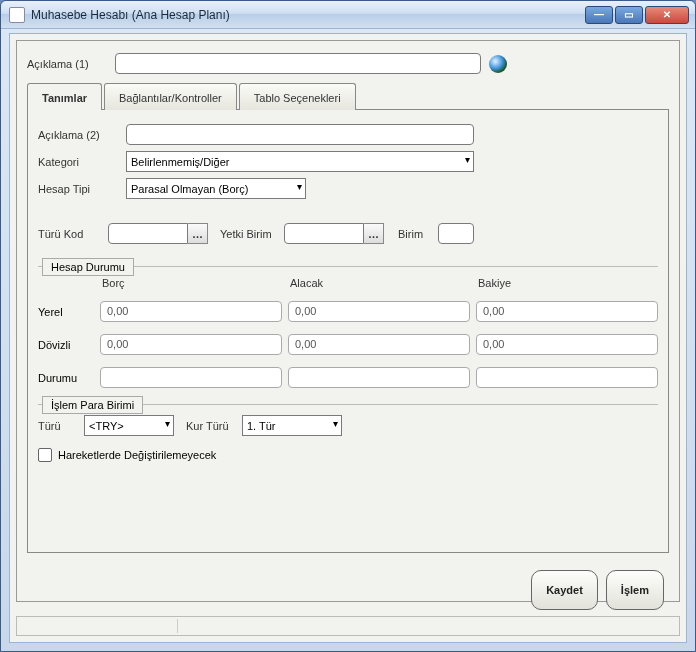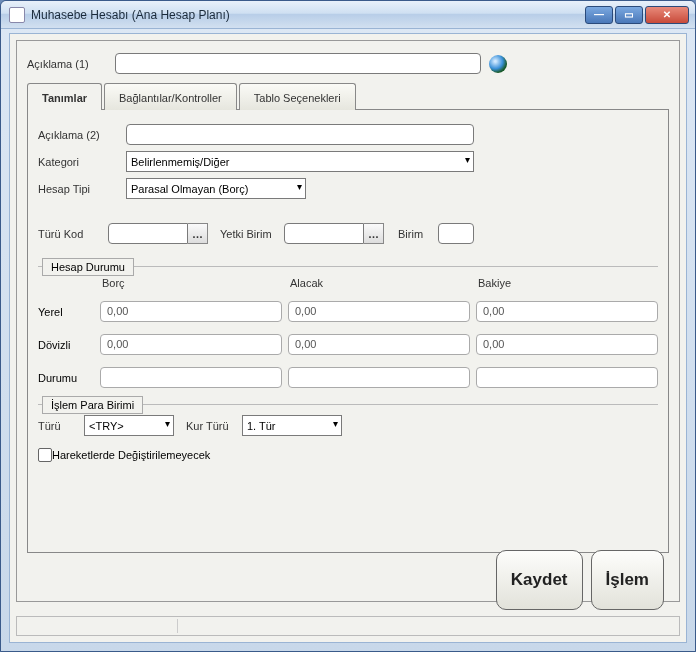--- a/index.html
+++ b/index.html
@@ -126,32 +126,32 @@
     font-size:11px;
   }
   .group-sep { border:none; border-top:1px solid #bbb; margin:-2px 0 10px; }
   .grid { display:grid; grid-template-columns: 56px 1fr 1fr 1fr; gap:12px 6px; align-items:center; }
   .grid .hdr { color:#333; font-weight:normal; padding-left:2px; }
   .numcell {
     height:21px; border:1px solid #aaa; border-radius:4px;
     background:#fff; text-align:left; padding:3px 6px; color:#555;
   }
   .plain { height:21px; border:1px solid #aaa; border-radius:4px; background:#fff; }
-  .checkbox-row { display:flex; align-items:center; margin-top:12px; }
+  .checkbox-row { display:flex; align-items:center; gap:6px; margin-top:12px; }
   .checkbox-box { width:14px; height:14px; border:1px solid #666; background:#fff; border-radius:2px; }
   .footer-btns {
     position:absolute; right:22px; bottom:32px;
     display:flex; gap:8px;
   }
   .btn {
-    padding: 19px 14px;
+    padding: 13px 14px;
     border:1px solid #666;
     border-radius:10px;
     background:linear-gradient(#fdfdfb,#e2e2da);
-    font-weight:bold; font-size:17px; color:#222;
+    font-weight:bold; font-size:11px; color:#222;
   }
   .statusbar {
     position:absolute; left:6px; right:6px; bottom:6px; height:20px;
     border:1px solid #bbb; background:#f2f2ee;
   }
   .statusbar::before {
     content:""; position:absolute; left:160px; top:2px; bottom:2px; width:1px; background:#ccc;
   }
   .clap-icon { font-size:12px; }
 </style>

